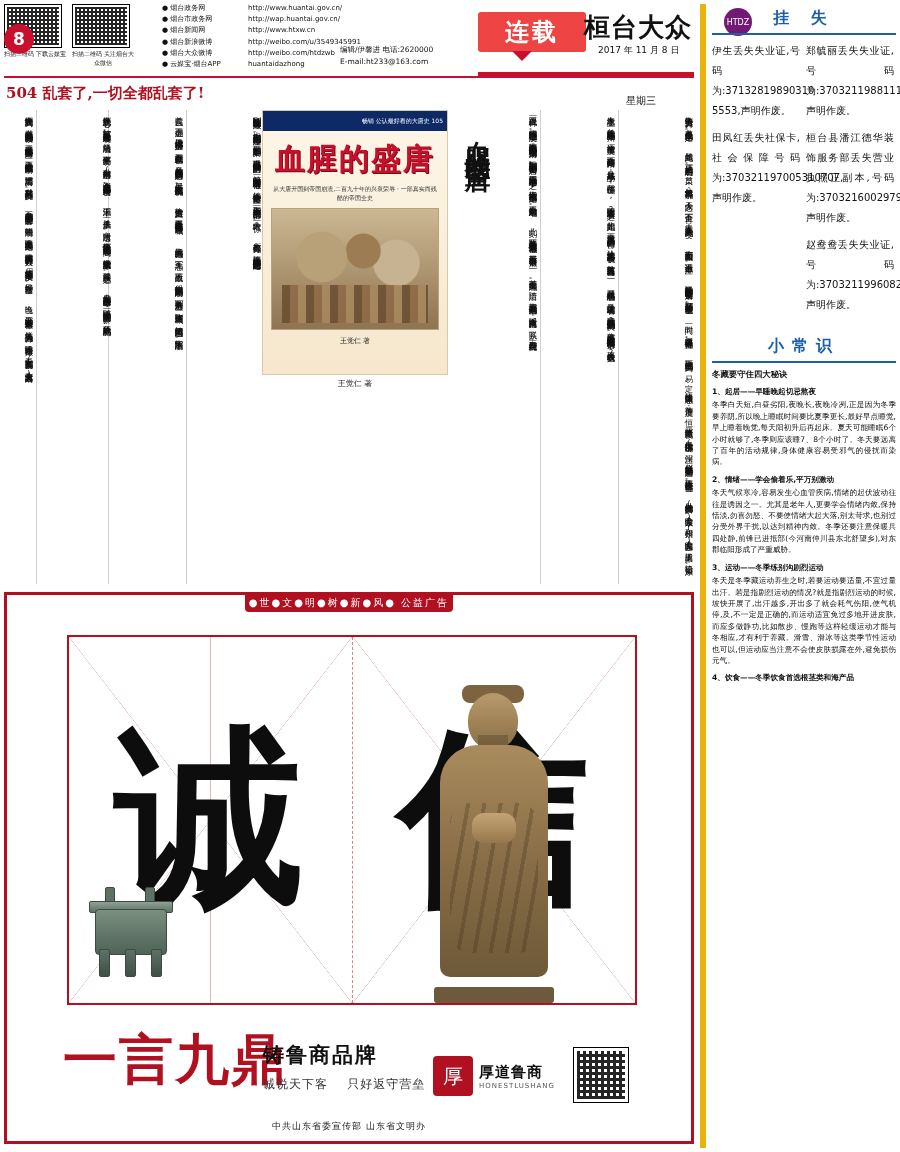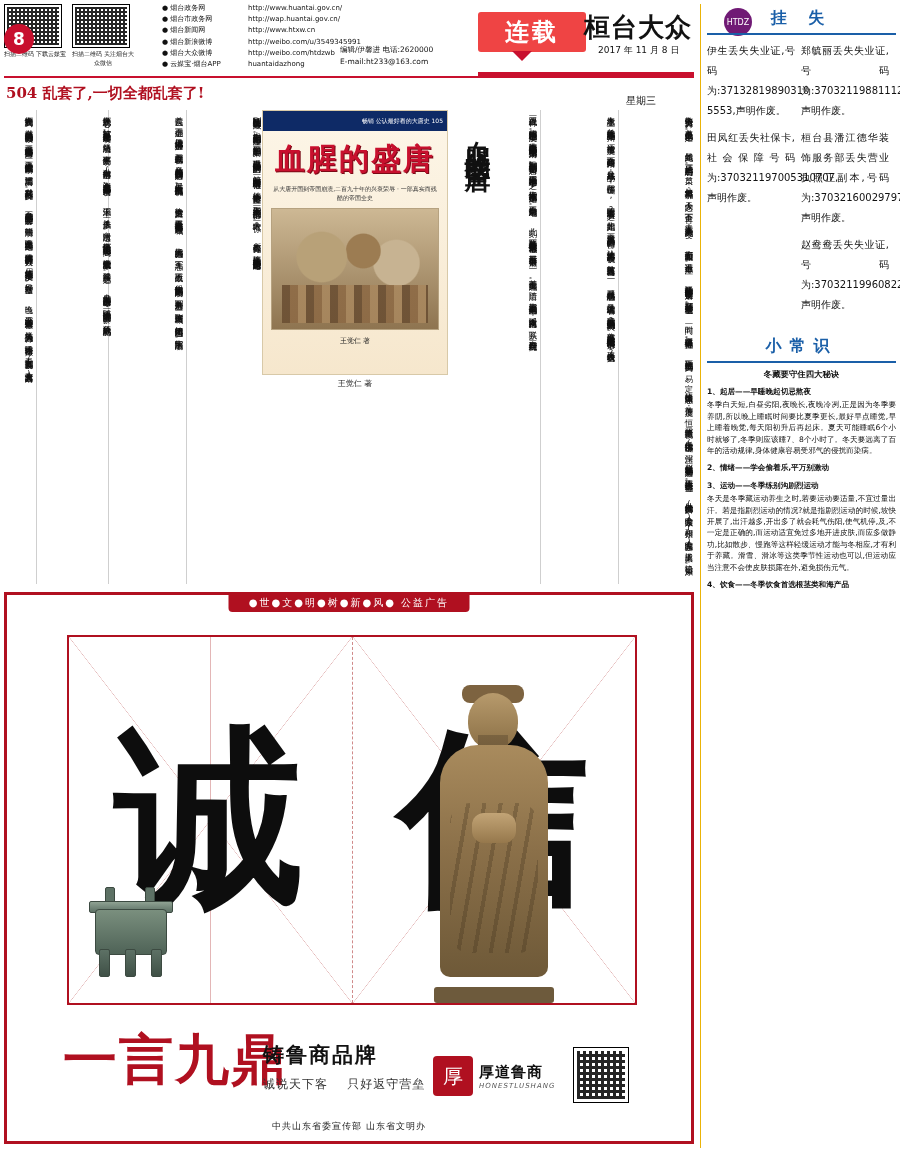--- a/index.html
+++ b/index.html
@@ -98,44 +98,44 @@
   .bookcaption{position:absolute;left:258px;top:268px;width:186px;font-size:8px;text-align:center;color:#222;}
 
   .bigtitle{
     position:absolute;left:452px;top:10px;width:40px;
     writing-mode:vertical-rl;text-orientation:upright;
     font-size:26px;font-weight:bold;letter-spacing:6px;color:#111;
     font-family:"DejaVu Serif","Liberation Serif",serif;
   }
 
   
-  .side{position:absolute;left:700px;top:4px;width:196px;height:1144px;border-left:1px solid #eab308;padding-left:6px;box-sizing:border-box;}
+  .side{position:absolute;left:700px;top:4px;width:196px;height:1144px;border-left:6px solid #eab308;padding-left:6px;box-sizing:border-box;}
   .side-head{
     text-align:center;color:#1a5fa8;font-size:16px;font-weight:bold;letter-spacing:8px;
     font-family:"DejaVu Serif","Liberation Serif",serif;padding:4px 0 2px;
   }
   .side-rule{height:2px;background:#1a5fa8;margin:2px 0 6px;}
   .side-cols{display:flex;gap:6px;}
   .side-col{
     width:88px;font-size:10px;line-height:20px;text-align:justify;color:#111;
   }
   .side-col p{margin:0 0 7px;}
   .side-head2{
     text-align:center;color:#1a5fa8;font-size:16px;font-weight:bold;letter-spacing:8px;
     font-family:"DejaVu Serif","Liberation Serif",serif;padding:6px 0 2px;margin-top:8px;
   }
-  .tips-title{text-align:center;font-size:8.4px;font-weight:bold;margin:4px 0 5px;}
+  .tips-title{font-size:8.4px;font-weight:bold;margin:4px 0 5px;}
   .tips-body{font-size:7.6px;line-height:11.4px;text-align:justify;}
   .tips-body .h{font-weight:bold;display:block;margin:6px 0 2px;}
   .tips-body p{margin:0 0 6px;}
 
   
   .ad{position:absolute;left:4px;top:592px;width:690px;height:552px;border:3px solid #b01020;box-sizing:border-box;background:#fff;}
   .ad-ribbon{
-    position:absolute;left:50%;transform:translateX(-50%);top:-1px;width:241px;height:18px;background:#b01020;color:#fff;
+    position:absolute;left:50%;transform:translateX(-50%);top:-1px;width:208px;height:18px;background:#b01020;color:#fff;
     font-size:10px;display:flex;align-items:center;justify-content:center;letter-spacing:2px;border-radius:0 0 4px 4px;
   }
   .ad-stage{position:absolute;left:60px;top:40px;width:570px;height:370px;border:2px solid #b01020;box-sizing:border-box;display:flex;}
   .mizi{flex:1;position:relative;border-right:1px dashed #d08a8a;}
   .mizi:last-child{border-right:none;}
   .mizi::before,.mizi::after{
     content:"";position:absolute;left:0;top:0;width:100%;height:100%;pointer-events:none;
   }
   .mizi::before{background:
     linear-gradient(to bottom right,transparent calc(50% - 0.5px),#e3b6b6 50%,transparent calc(50% + 0.5px)),
@@ -175,21 +175,21 @@
   .statue .base{position:absolute;left:0;bottom:-10px;width:120px;height:16px;background:#6d5a3c;border-radius:3px;}
 
   .ad-bottom{position:absolute;left:0;bottom:0;width:684px;height:128px;}
   .slogan{position:absolute;left:56px;bottom:44px;font-size:54px;font-weight:bold;color:#b01020;
     font-family:"DejaVu Serif","Liberation Serif",serif;letter-spacing:2px;}
   .slogan2{position:absolute;left:256px;bottom:72px;font-size:21px;font-weight:bold;color:#111;letter-spacing:2px;}
   .slogan3{position:absolute;left:256px;bottom:48px;font-size:12px;color:#333;letter-spacing:1px;}
   .brandbox{position:absolute;right:130px;bottom:42px;width:128px;height:46px;display:flex;align-items:center;gap:6px;}
   .brandbox .seal{width:40px;height:40px;background:#b01020;color:#fff;font-size:20px;display:flex;align-items:center;justify-content:center;border-radius:4px;}
   .brandbox .bn{font-size:15px;font-weight:bold;color:#111;letter-spacing:1px;}
-  .brandbox .be{font-size:7px;color:#555;letter-spacing:1px;font-style:italic;}
+  .brandbox .be{font-size:7px;color:#555;letter-spacing:1px;}
   .adqr{position:absolute;right:62px;bottom:38px;width:54px;height:54px;border:1px solid #000;background:#fff;position:absolute;overflow:hidden;}
   .adqr::before{content:"";position:absolute;inset:3px;
     background-image:repeating-linear-gradient(90deg,#000 0 3px,#fff 3px 6px),repeating-linear-gradient(0deg,#000 0 3px,#fff 3px 6px);
     background-blend-mode:multiply;opacity:.85;}
   .ad-credit{position:absolute;left:0;bottom:8px;width:684px;text-align:center;font-size:9px;color:#222;letter-spacing:1px;}
 </style>
 </head>
 <body>
 
 <div class="page">
@@ -316,20 +316,21 @@
     </div>
 
     <div class="side-head2">小常识</div>
     <div class="side-rule"></div>
     <div class="tips-title">冬藏要守住四大秘诀</div>
 
     <div class="tips-body">
       <span class="h">1、起居——早睡晚起切忌熬夜</span>
       <p>冬季白天短,白昼劣阳,夜晚长,夜晚冷冽,正是因为冬季要养阴,所以晚上睡眠时间要比夏季更长,最好早点睡觉,早上睡着晚觉,每天阳初升后再起床。夏天可能睡眠6个小时就够了,冬季则应该睡7、8个小时了。冬天要远离了百年的活动规律,身体健康容易受邪气的侵扰而染病。</p>
       <span class="h">2、情绪——学会偷着乐,平万别激动</span>
+      <p>冬天气候寒冷,容易发生心血管疾病,情绪的起伏波动往往是诱因之一。尤其是老年人,更要学会情绪内敛,保持恬淡,勿喜勿怒、不要使情绪大起大落,别太苛求,也别过分受外界干扰,以达到精神内敛。冬季还要注意保暖兵四处静,前锋已进抵部(今河南仲川县东北舒望乡),对东郡临阳形成了严重威胁。</p>
       <span class="h">3、运动——冬季练别沟剧烈运动</span>
       <p>冬天是冬季藏运动养生之时,若要运动要适量,不宜过量出汗。若是指剧烈运动的情况?就是指剧烈运动的时候,坡快开展了,出汗越多,开出多了就会耗气伤阳,使气机停,及,不一定是正确的,而运动适宜免过多地开进皮肤,而应多做静功,比如散步、慢跑等这样轻缓运动才能与冬相应,才有利于养藏。滑雪、滑冰等这类季节性运动也可以,但运动应当注意不会使皮肤损露在外,避免损伤元气。</p>
       <span class="h">4、饮食——冬季饮食首选根茎类和海产品</span>
     </div>
   </div>
 
   <div class="ad">
     <div class="ad-ribbon">●世●文●明●树●新●风● 公益广告</div>
 
     <div class="ad-stage">

